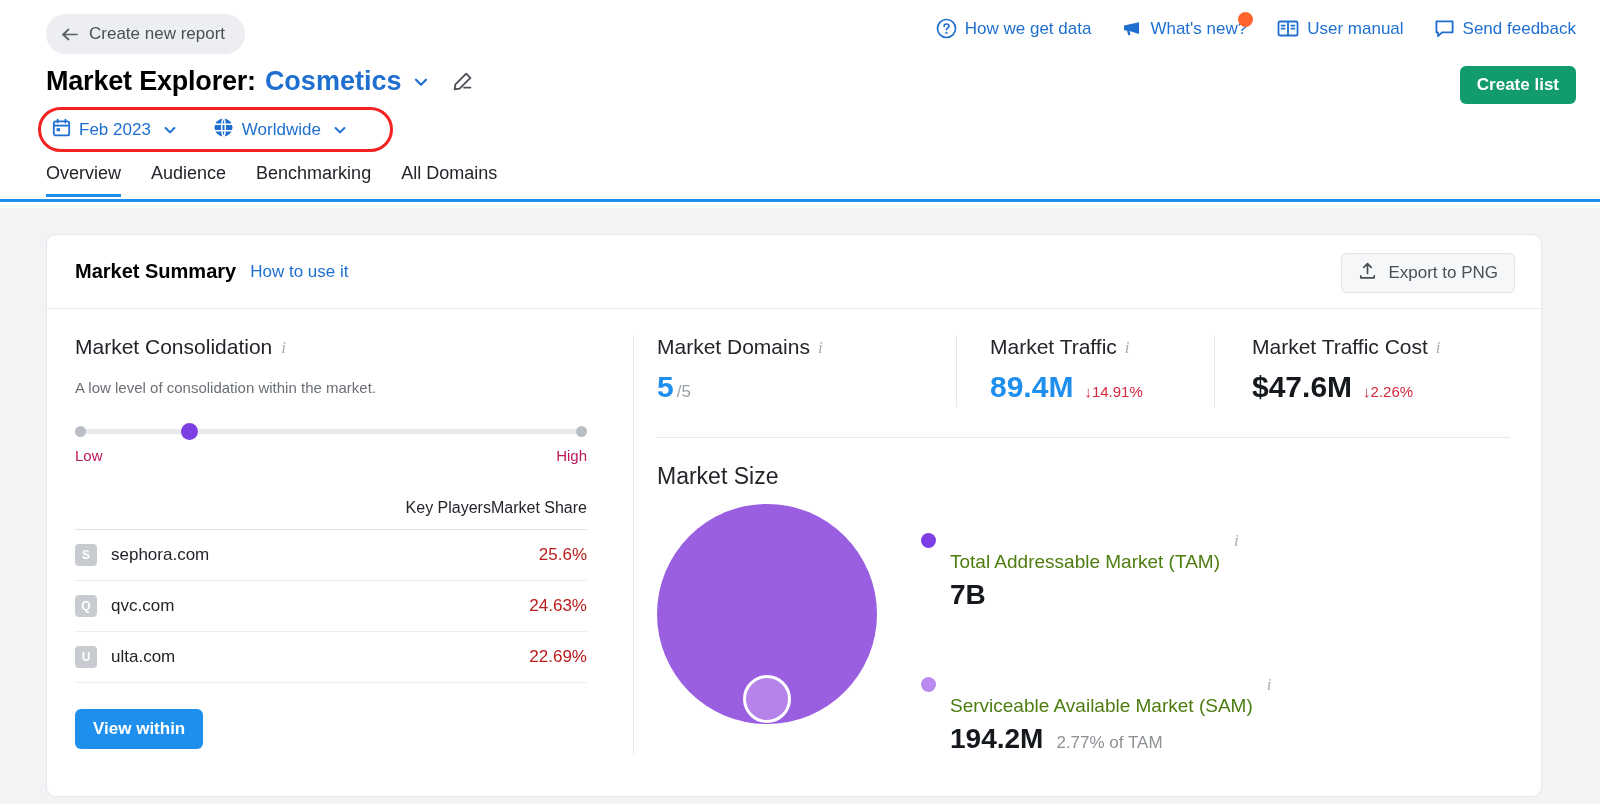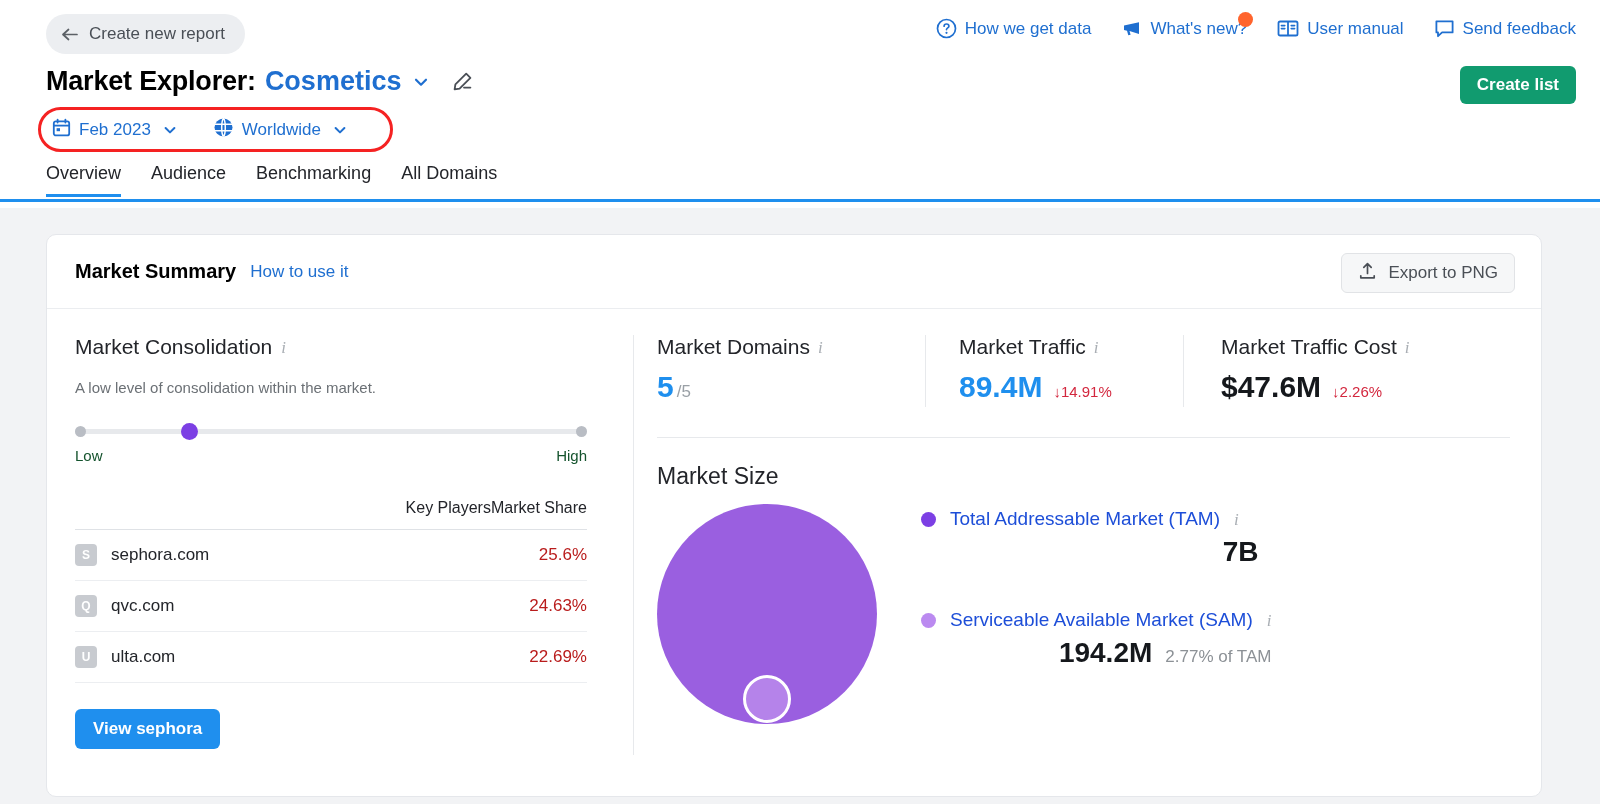--- a/index.html
+++ b/index.html
@@ -136,21 +136,21 @@
   }
   .slider-end.left { left:0; }
   .slider-end.right { right:0; }
   .slider-thumb {
     position:absolute; top:-1px; left:106px;
     width:17px; height:17px; border-radius:50%;
     background:#7c3fe4; cursor:pointer;
   }
   .slider-labels {
     margin-top:9px; width:512px; display:flex; justify-content:space-between;
-    font-size:15px; color:#14532d;
+    font-size:15px; color:#be185d;
   }
 
   
   .kp-table { margin-top:35px; width:512px; }
   .kp-head {
     display:flex; justify-content:flex-end; align-items:center;
     padding-bottom:12px; border-bottom:1px solid #dfe2e6;
     font-size:16px; color:#23252a;
   }
   .kp-row {
@@ -177,21 +177,21 @@
   .v-divider {
     position:absolute; left:586px; top:100px; width:1px; height:420px;
     background:#e7e9ec;
   }
 
   
   .right-panel { position:absolute; left:610px; top:100px; width:860px; }
   .metrics { display:flex; align-items:flex-start; }
   .metric { position:relative; }
   .metric.domains { width:268px; }
-  .metric.traffic  { width:258px; padding-left:33px; border-left:1px solid #e7e9ec; min-height:72px; }
+  .metric.traffic  { width:258px; padding-left:33px; border-left:1px solid #e7e9ec; min-height:72px;margin-left:31px; }
   .metric.cost     { width:300px; padding-left:37px; border-left:1px solid #e7e9ec; min-height:72px; }
   .metric-label { display:flex; align-items:center; gap:8px; font-size:21px; color:#23252a; }
   .metric-value-row { margin-top:11px; display:flex; align-items:baseline; gap:11px; }
   .metric-value { font-size:30px; font-weight:bold; }
   .metric-value.blue { color:#1f8fee; }
   .metric-value.black { color:#15181c; }
   .metric-suffix { font-size:17px; color:#9aa0a6; margin-left:-8px; }
   .metric-delta { font-size:15px; color:#d3273e; white-space:nowrap; }
 
   .h-divider { margin-top:30px; width:853px; height:1px; background:#e7e9ec; }
@@ -208,22 +208,22 @@
     position:absolute; left:86px; top:171px; width:48px; height:48px;
     border-radius:50%; background:#b583ea; border:3px solid #fff;
   }
 
   .legend { position:absolute; left:264px; top:4px; }
   .legend-item + .legend-item { margin-top:41px; }
   .legend-label { display:flex; align-items:center; gap:14px; }
   .dot { width:15px; height:15px; border-radius:50%; }
   .dot.tam { background:#7c3fe4; }
   .dot.sam { background:#bb8af0; }
-  .legend-text { font-size:19px; color:#1d4ed8; }
-  .legend-value-row { margin-top:6px; margin-left:29px; display:flex; align-items:baseline; gap:13px;justify-content:flex-end; }
+  .legend-text { font-size:19px; color:#4d7c0f;margin-top:43px; }
+  .legend-value-row { margin-top:6px; margin-left:29px; display:flex; align-items:baseline; gap:13px; }
   .legend-value { font-size:28px; font-weight:bold; color:#15181c; }
   .legend-note { font-size:17px; color:#8c9196; }
 
   .info-i {
     font-family:"Liberation Serif", serif;
     font-style:italic; font-size:17px; color:#a9aeb4; cursor:pointer;
     line-height:1;
   }
 </style>
 </head>
@@ -409,21 +409,21 @@
         <div class="kp-row">
           <span class="kp-left">
             <span class="favicon">U</span>
             <span class="kp-domain">ulta.com</span>
           </span>
           <span class="kp-share">22.69%</span>
         </div>
       </div>
 
       <button class="view-details-btn">
-        <span>View sephora</span>
+        <span>View within</span>
       </button>
     </div>
 
     <div class="v-divider"></div>
 
     <div class="right-panel">
 
       <div class="metrics">
 
         <div class="metric domains">

